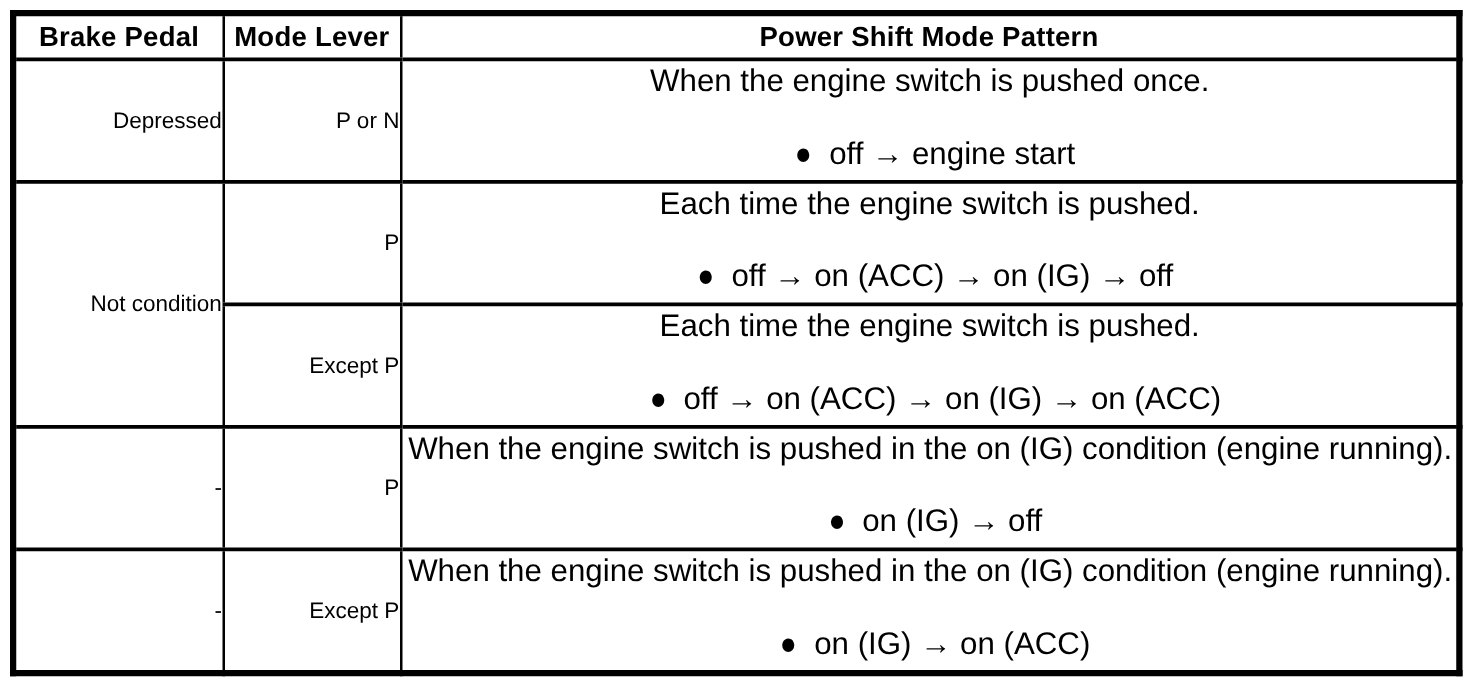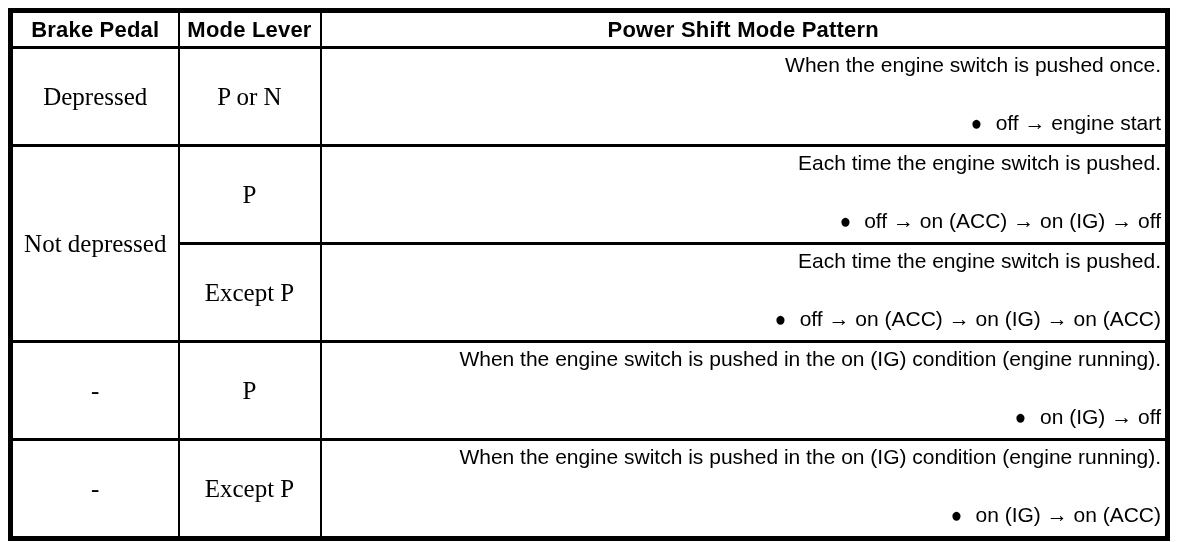--- a/index.html
+++ b/index.html
@@ -31,28 +31,27 @@
   }
   .psm-table th {
     font-size: 22px;
     font-weight: bold;
     height: 33px;
     text-align: center;
     vertical-align: middle;
     letter-spacing: 0.2px;
   }
   td.cond-cell {
+    font-size: 18px;
+    text-align: right;
+    vertical-align: middle;
+  }
+  td.pattern-cell {
     font-size: 25px;
     text-align: center;
-    vertical-align: middle;
-    font-family: Liberation Serif, serif;
-  }
-  td.pattern-cell {
-    font-size: 21px;
-    text-align: right;
     vertical-align: top;
     padding: 3px 4px 8px 5px;
   }
   .pattern-desc {
     line-height: 26px;
     white-space: nowrap;
   }
   .seq-line {
     margin-top: 32px;
     margin-left: 8px;
@@ -91,21 +90,21 @@
       <td class="cond-cell">Depressed</td>
       <td class="cond-cell">P or N</td>
       <td class="pattern-cell">
         <div class="pattern-desc">When the engine switch is pushed once.</div>
         <div class="seq-line">
           <span class="seq-bullet">●</span><span>off → engine start</span>
         </div>
       </td>
     </tr>
     <tr class="row-h2">
-      <td class="cond-cell" rowspan="2">Not depressed</td>
+      <td class="cond-cell" rowspan="2">Not condition</td>
       <td class="cond-cell">P</td>
       <td class="pattern-cell">
         <div class="pattern-desc">Each time the engine switch is pushed.</div>
         <div class="seq-line">
           <span class="seq-bullet">●</span><span>off → on (ACC) → on (IG) → off</span>
         </div>
       </td>
     </tr>
     <tr class="row-h3">
       <td class="cond-cell">Except P</td>

